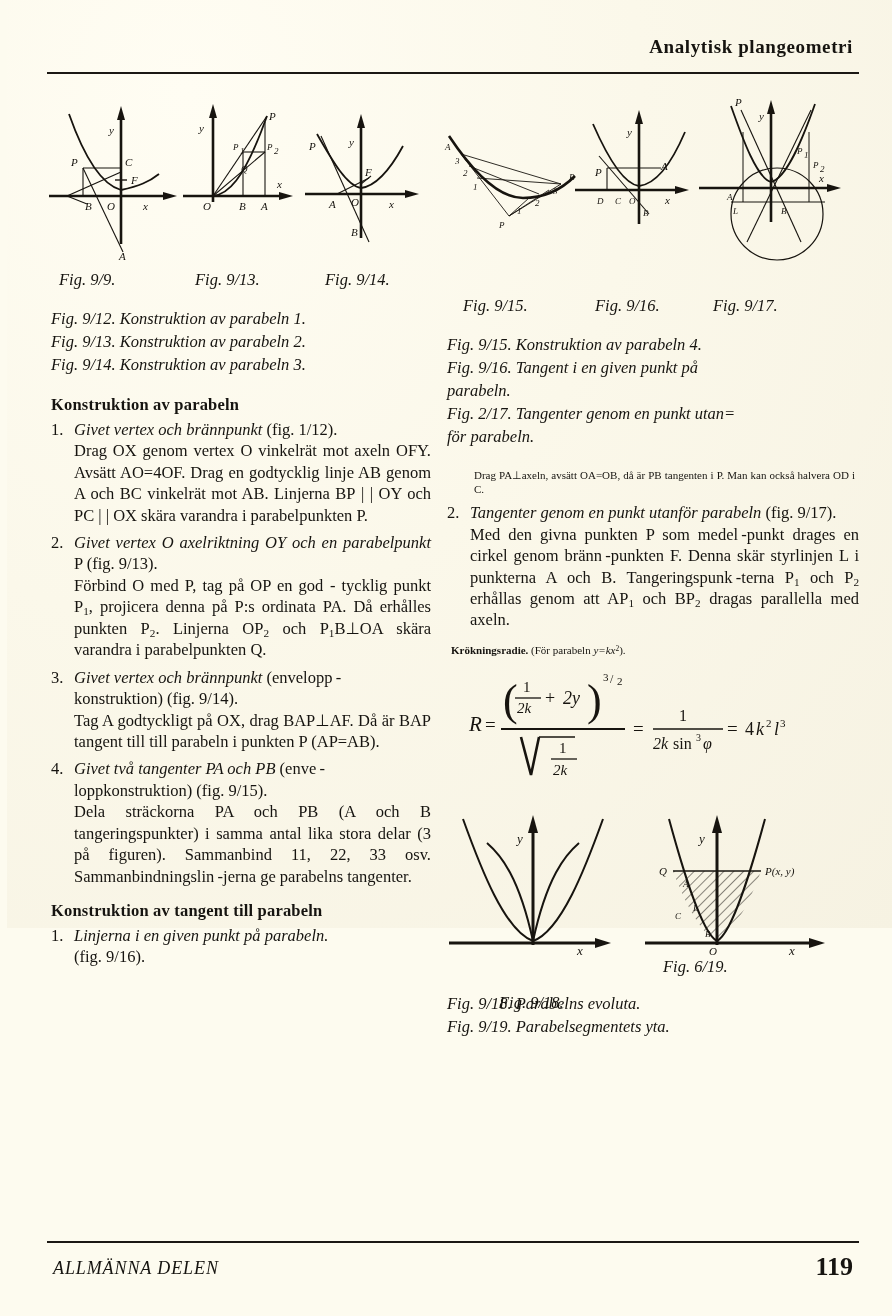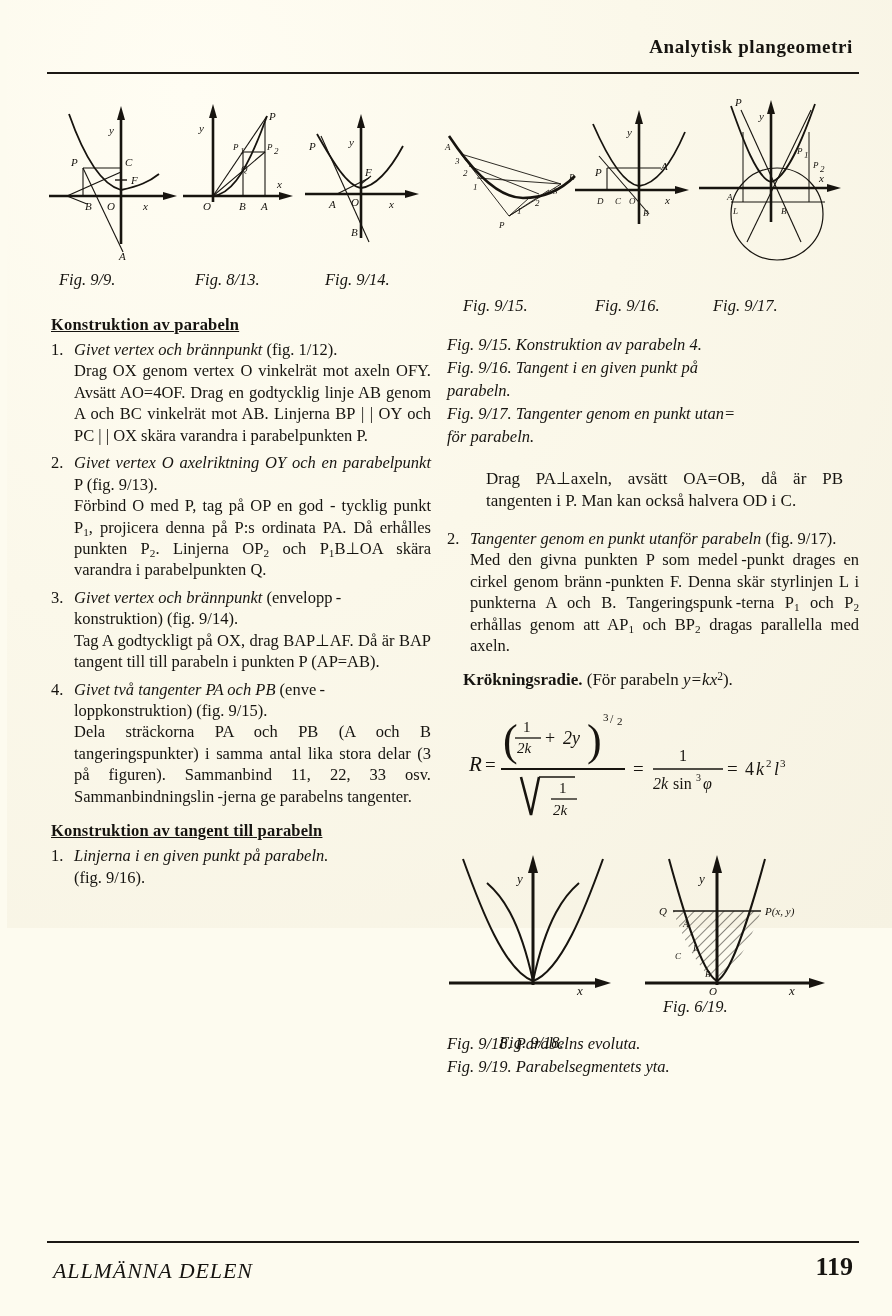--- a/index.html
+++ b/index.html
@@ -26,21 +26,21 @@
     position:absolute;left:40px;top:72px;width:812px;height:2px;
     background:#1b1814;
   }
   .rule-bottom{
     position:absolute;left:40px;top:1241px;width:812px;height:2px;
     background:#1b1814;
   }
   
   .foot-left{
     position:absolute;left:46px;top:1258px;
-    font-size:22px;font-style:italic;letter-spacing:.9px;
+    font-size:18px;font-style:italic;letter-spacing:.9px;
   }
   .foot-right{
     position:absolute;right:46px;top:1252px;
     font-size:26px;font-weight:bold;
   }
   
   .col{position:absolute;}
   .col-left{left:44px;top:92px;width:380px;}
   .col-right{left:440px;top:92px;width:412px;}
 
@@ -61,35 +61,35 @@
   }
   
   .caps{margin-top:6px;}
   .cap{
     font-style:italic;font-size:16.5px;line-height:1.33;
     margin:0 0 1px 0;
   }
   
   h2.sec{
     font-size:16.5px;font-weight:bold;margin:19px 0 4px 0;
-    letter-spacing:.2px;font-family:"Liberation Serif",serif;text-decoration:underline;
+    letter-spacing:.2px;font-family:"Liberation Serif",serif;
   }
   
   ol.items{list-style:none;margin:0;padding:0;}
   ol.items>li{
     position:relative;padding-left:23px;margin-bottom:6px;
     font-size:16.5px;line-height:1.30;text-align:justify;
   }
   ol.items>li .num{
     position:absolute;left:0;top:0;font-size:16.5px;
   }
   .it{font-style:italic;}
   sub{font-size:.68em;line-height:0;vertical-align:-.28em;}
   sup{font-size:.68em;line-height:0;vertical-align:.45em;}
-  .para{font-size:17px;line-height:1.30;text-align:justify;margin:16px;}
+  .para{font-size:11px;line-height:1.30;text-align:justify;margin:4px;}
   .perp{font-style:normal;}
 
   
   .formula{
     position:relative;height:118px;margin-top:10px;
   }
   .fsvg{position:absolute;left:0;top:0;}
   .mtext{font-family:"Liberation Serif",serif;fill:#17140f;}
   .mi{font-style:italic;}
   
@@ -184,24 +184,29 @@
           <text class="lbl" x="26" y="106">A</text>
           <text class="lbl" x="48" y="104">O</text>
           <text class="lbl" x="86" y="106">x</text>
           <text class="lbl" x="48" y="134">B</text>
         </svg>
       </div>
     </div>
 
     <div class="fignums">
       <span class="fignum" style="left:8px;">Fig. 9/9.</span>
-      <span class="fignum" style="left:144px;">Fig. 8/13.</span>
+      <span class="fignum" style="left:144px;">Fig. 9/13.</span>
       <span class="fignum" style="left:274px;">Fig. 9/14.</span>
     </div>
 
+    <div class="caps" style="margin-top:12px;">
+      <p class="cap">Fig. 9/12. Konstruktion av parabeln 1.</p>
+      <p class="cap">Fig. 9/13. Konstruktion av parabeln 2.</p>
+      <p class="cap">Fig. 9/14. Konstruktion av parabeln 3.</p>
+    </div>
 
     <h2 class="sec">Konstruktion av parabeln</h2>
 
     <ol class="items">
       <li>
         <span class="num">1.</span>
         <span class="it">Givet vertex och brännpunkt</span><span> (fig. 1/12).</span><br>
         Drag OX genom vertex O vinkelrät mot axeln OFY. Avsätt AO=4OF. Drag en godtycklig linje AB genom A och BC vinkelrät mot AB. Linjerna BP&nbsp;|&nbsp;|&nbsp;OY och PC&nbsp;|&nbsp;|&nbsp;OX skära varandra i parabelpunkten P.
       </li>
       <li>
@@ -318,21 +323,21 @@
     <div class="fignums" style="margin-top:4px;text-align:right;">
       <span class="fignum" style="left:16px;">Fig. 9/15.</span>
       <span class="fignum" style="left:148px;">Fig. 9/16.</span>
       <span class="fignum" style="left:266px;">Fig. 9/17.</span>
     </div>
 
     <div class="caps" style="margin-top:12px;">
       <p class="cap">Fig. 9/15. Konstruktion av parabeln 4.</p>
       <p class="cap">Fig. 9/16. Tangent i en given punkt på</p>
       <p class="cap">parabeln.</p>
-      <p class="cap">Fig. 9/17. Tangenter genom en punkt utan=</p>
+      <p class="cap">Fig. 2/17. Tangenter genom en punkt utan=</p>
       <p class="cap">för parabeln.</p>
     </div>
 
     <p class="para" style="margin-top:20px;padding-left:23px;">
       Drag PA<span class="perp">⊥</span>axeln, avsätt OA=OB, då är PB tangenten i P. Man kan också halvera OD i C.
     </p>
 
     <ol class="items" style="margin-top:6px;">
       <li>
         <span class="num">2.</span>

